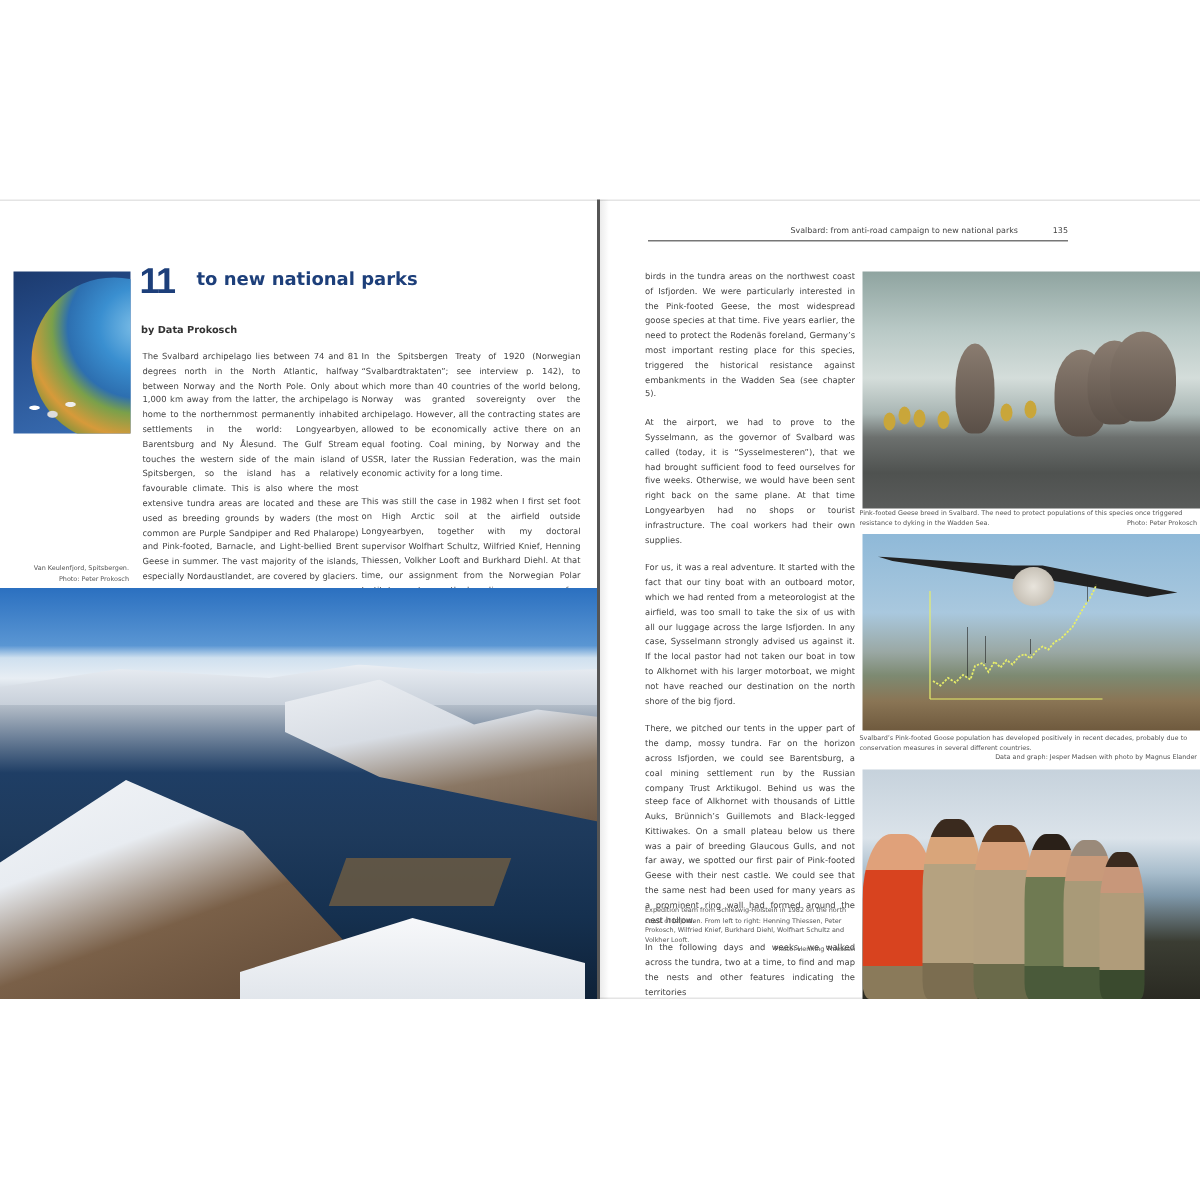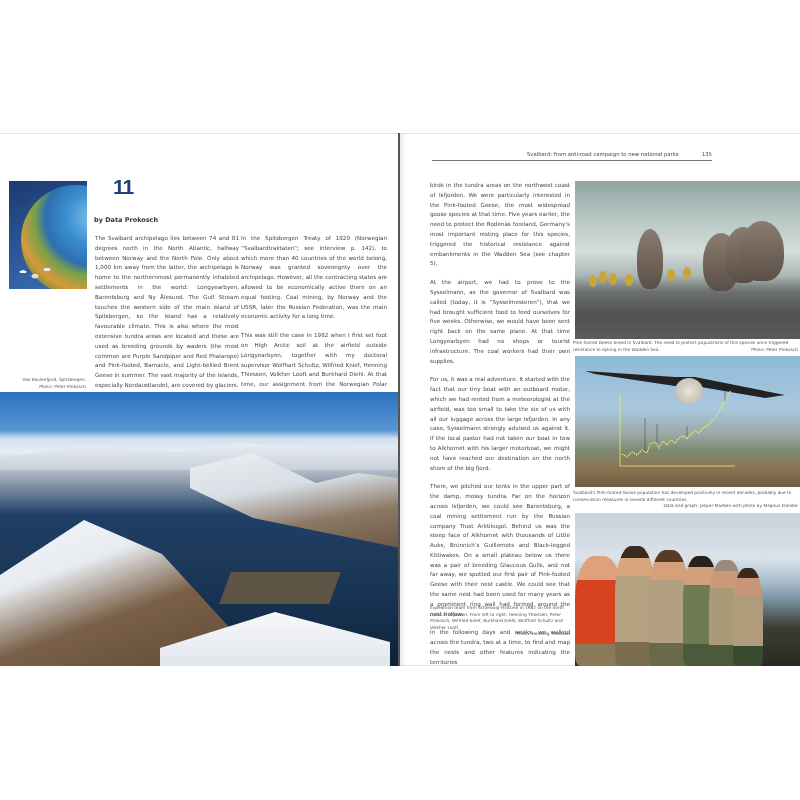--- a/index.html
+++ b/index.html
@@ -14,21 +14,21 @@
   .globe { position: absolute; left: 9px; top: 181px; width: 78px; height: 108px; overflow: hidden;
            background: linear-gradient(160deg, #1c3a6e 0%, #27508f 40%, #3a6fb5 100%); }
   .globe .sphere { position: absolute; left: 12px; top: 4px; width: 110px; height: 110px; border-radius: 50%;
            background: radial-gradient(circle at 65% 30%, #7fc0e8 0%, #3a8fd0 25%, #2d6fb0 45%, #7aa04a 55%, #d79a3a 70%, #5f8f3a 85%, #2a5a2a 100%); }
   .globe .birds { position: absolute; left: 6px; bottom: 4px; width: 40px; height: 22px;
            background: radial-gradient(ellipse at 20% 40%, #fff 0 3px, transparent 4px),
                        radial-gradient(ellipse at 50% 60%, #ddd 0 3px, transparent 4px),
                        radial-gradient(ellipse at 80% 30%, #eee 0 3px, transparent 4px); }
 
   .chapter-num { position: absolute; left: 93px; top: 176px; font-family: "Liberation Sans", sans-serif; font-weight: bold;
-                 font-size: 21px; color: #1d3f7a; letter-spacing: -1px; line-height: 1; margin-left: 20px; }
+                 font-size: 24px; color: #1d3f7a; letter-spacing: -1px; line-height: 1; }
   .chapter-title { position: absolute; left: 131px; top: 179px; width: 250px; font-family: "DejaVu Sans", sans-serif;
                  font-weight: bold; font-size: 12px; line-height: 15px; color: #1d3f7a; }
   .byline { position: absolute; left: 94px; top: 216px; font-family: "DejaVu Sans", sans-serif; font-weight: bold; font-size: 6.5px; color: #333; }
 
   .col { position: absolute; font-family: "DejaVu Sans", sans-serif; font-size: 5.6px; line-height: 9.8px; color: #444; text-align: justify; }
   .col p { margin-bottom: 9px; }
   .col-l1 { left: 95px; top: 234px; width: 144px; }
   .col-l2 { left: 241px; top: 234px; width: 146px; }
 
   .caption-l { position: absolute; left: 6px; top: 376px; width: 80px; font-family: "DejaVu Sans", sans-serif; font-size: 4.3px; line-height: 7px; color: #555; text-align: right; }
@@ -85,20 +85,21 @@
 
 <div class="spread"></div>
 
 <div class="globe">
   <div class="sphere"></div>
   <div class="birds"></div>
 </div>
 
 <div class="chapter-num">11</div>
 <div class="chapter-title">
+  <div>to new national parks</div>
 </div>
 <div class="byline">by Data Prokosch</div>
 
 <div class="col col-l1">
   <p>The Svalbard archipelago lies between 74 and 81 degrees north in the North Atlantic, halfway between Norway and the North Pole. Only about 1,000 km away from the latter, the archipelago is home to the northernmost permanently inhabited settlements in the world: Longyearbyen, Barentsburg and Ny Ålesund. The Gulf Stream touches the western side of the main island of Spitsbergen, so the island has a relatively favourable climate. This is also where the most extensive tundra areas are located and these are used as breeding grounds by waders (the most common are Purple Sandpiper and Red Phalarope) and Pink-footed, Barnacle, and Light-bellied Brent Geese in summer. The vast majority of the islands, especially Nordaustlandet, are covered by glaciers.</p>
 </div>
 <div class="col col-l2">
   <p>In the Spitsbergen Treaty of 1920 (Norwegian “Svalbardtraktaten”; see interview p. 142), to which more than 40 countries of the world belong, Norway was granted sovereignty over the archipelago. However, all the contracting states are allowed to be economically active there on an equal footing. Coal mining, by Norway and the USSR, later the Russian Federation, was the main economic activity for a long time.</p>
   <p>This was still the case in 1982 when I first set foot on High Arctic soil at the airfield outside Longyearbyen, together with my doctoral supervisor Wolfhart Schultz, Wilfried Knief, Henning Thiessen, Volkher Looft and Burkhard Diehl. At that time, our assignment from the Norwegian Polar Institute was to map the breeding occurrences of</p>
 </div>

